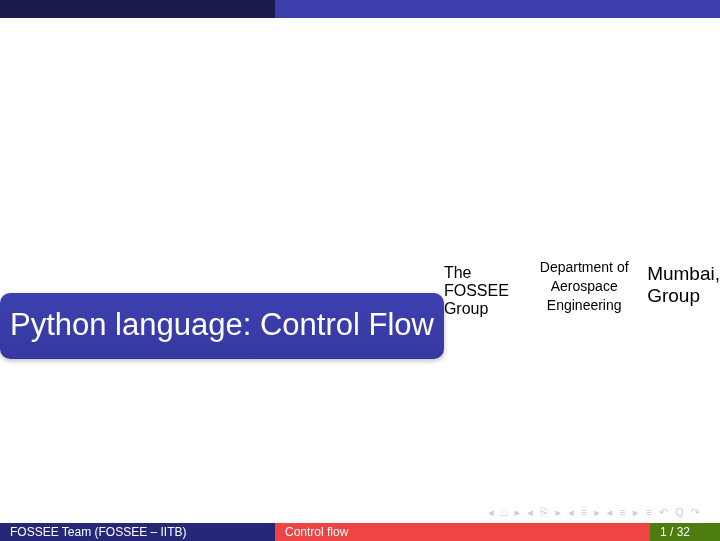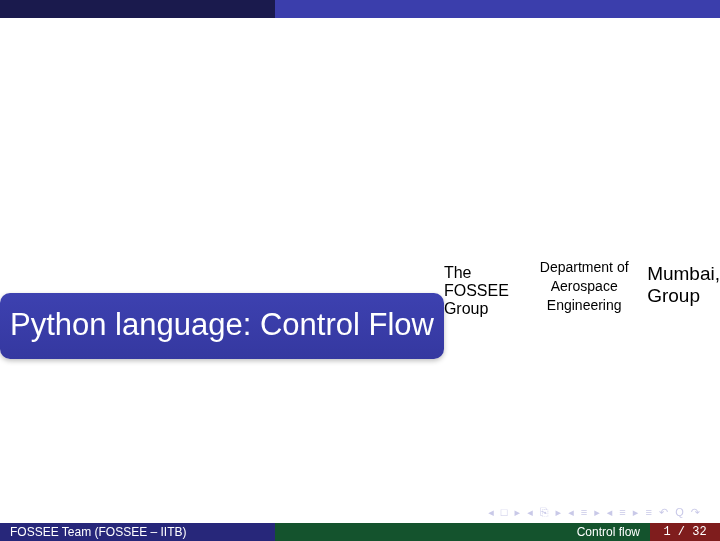--- a/index.html
+++ b/index.html
@@ -93,29 +93,28 @@
     height: 100%;
     display: flex;
     align-items: center;
     padding: 0 10px;
   }
   .footer .seg-author {
     background: #27277a;
     flex: 0 0 275px;
   }
   .footer .seg-title {
-    background: #14532d;
+    background: #ef4444;
     flex: 1;
-    justify-content: flex-end;
+    justify-content: flex-start;
   }
   .footer .seg-page {
-    background: #7f1d1d;
+    background: #4d7c0f;
     flex: 0 0 70px;
-    justify-content: center;
-    font-family: Liberation Mono, monospace;
+    justify-content: flex-start;
   }
 </style>
 </head>
 <body>
 
 <div class="topbar">
   <div class="seg-dark"></div>
   <div class="seg-blue"></div>
 </div>
 

